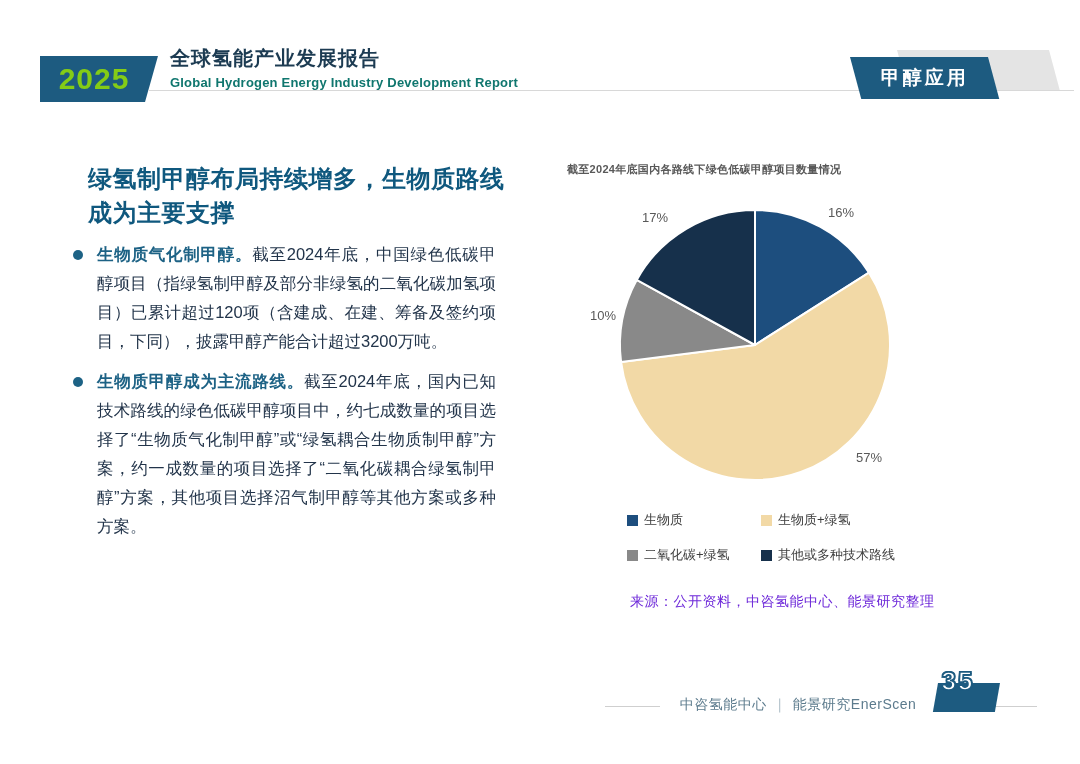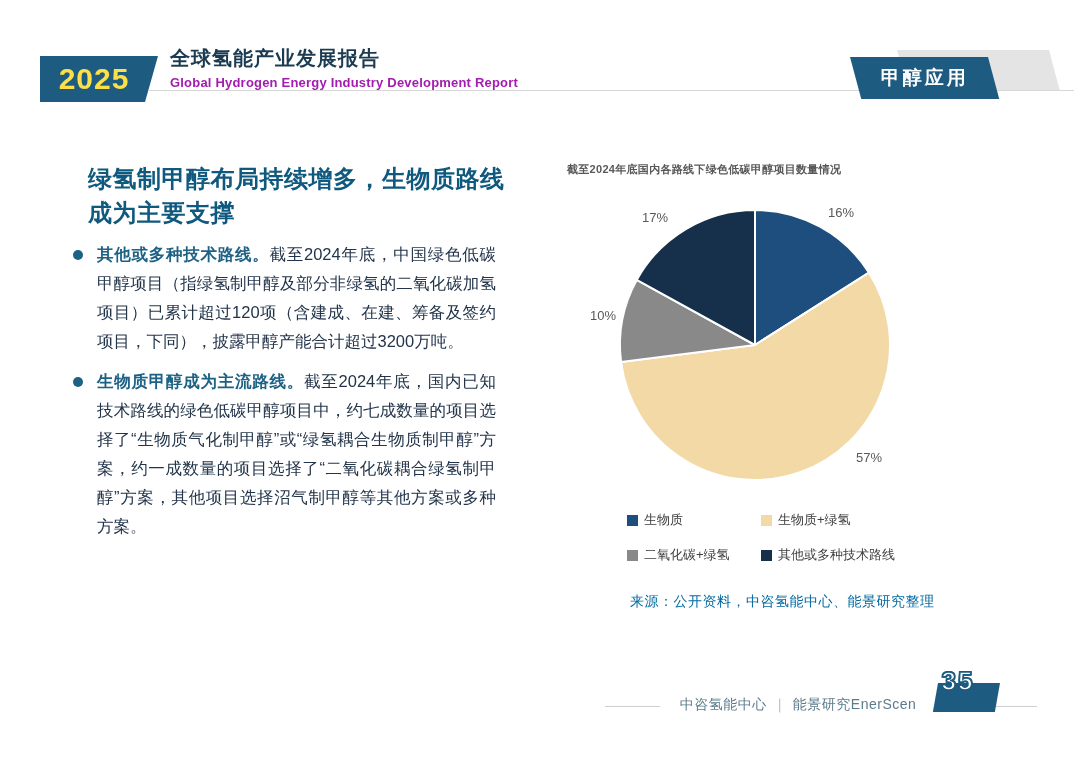--- a/index.html
+++ b/index.html
@@ -4,29 +4,29 @@
 <style>
   html,body{margin:0;padding:0;}
   body{
     width:1080px;height:764px;position:relative;overflow:hidden;
     background:#ffffff;
     font-family:"Liberation Sans","DejaVu Sans",sans-serif;
   }
   
   .year-badge{
     position:absolute;left:40px;top:56px;width:118px;height:46px;
-    background:#1d5b80;color:#fde047;
+    background:#1d5b80;color:#84cc16;
     clip-path:polygon(0 0,100% 0,89% 100%,0 100%);
     display:flex;align-items:center;justify-content:center;
     font-size:30px;font-weight:bold;letter-spacing:1px;
     padding-right:10px;box-sizing:border-box;text-align:right;
   }
   .title-block{position:absolute;left:170px;top:45px;}
   .title-cn{font-size:20px;font-weight:bold;color:#1c3b52;letter-spacing:1px;}
-  .title-en{font-size:13px;color:#a21caf;margin-top:3px;letter-spacing:0.2px;font-weight:bold;}
+  .title-en{font-size:13px;color:#0f766e;margin-top:3px;letter-spacing:0.2px;font-weight:bold;}
   .header-line{position:absolute;left:148px;top:90px;width:926px;height:1px;background:#d8d8d8;}
   .tag-shadow{
     position:absolute;left:897px;top:50px;width:152px;height:40px;
     background:#e4e4e4;transform:skewX(15deg);transform-origin:top left;
   }
   .tag-badge{
     position:absolute;left:850px;top:57px;width:138px;height:42px;
     background:#1d5b80;transform:skewX(15deg);transform-origin:top left;
     display:flex;align-items:center;justify-content:center;
   }
@@ -56,21 +56,21 @@
   }
   .pie-svg{position:absolute;left:580px;top:190px;}
   .pie-percent{font-size:13px;fill:#595959;}
   .legend{
     position:absolute;left:627px;top:511px;
     display:grid;grid-template-columns:134px auto;row-gap:17px;
     font-size:13px;color:#3d3d3d;
   }
   .legend-item{display:flex;align-items:center;}
   .legend-marker{width:11px;height:11px;margin-right:6px;flex:0 0 auto;}
-  .source-note{position:absolute;left:630px;top:593px;font-size:14px;color:#0369a1;letter-spacing:0.5px;}
+  .source-note{position:absolute;left:630px;top:593px;font-size:14px;color:#6d28d9;letter-spacing:0.5px;}
   
   .footer-line{position:absolute;left:605px;top:706px;width:432px;height:1px;background:#cfcfcf;}
   .footer-text{
     position:absolute;top:696px;left:660px;width:260px;text-align:center;
     background:#ffffff;padding:0 8px;
     font-size:14px;color:#5c7b8d;letter-spacing:0.5px;
   }
   .footer-sep{color:#9fb2bd;padding:0 6px;}
   .page-badge{
     position:absolute;left:938px;top:683px;width:62px;height:29px;
@@ -95,21 +95,21 @@
 <div class="tag-shadow"></div>
 <div class="tag-badge">
   <span>甲醇应用</span>
 </div>
 
 <h1 class="page-title">绿氢制甲醇布局持续增多，生物质路线成为主要支撑</h1>
 
 <ul class="bullet-list">
   <li class="bullet-item">
     <span class="bullet-dot"></span>
-    <span class="bullet-lead">其他或多种技术路线。</span><span>截至2024年底，中国绿色低碳甲醇项目（指绿氢制甲醇及部分非绿氢的二氧化碳加氢项目）已累计超过120项（含建成、在建、筹备及签约项目，下同），披露甲醇产能合计超过3200万吨。</span>
+    <span class="bullet-lead">生物质气化制甲醇。</span><span>截至2024年底，中国绿色低碳甲醇项目（指绿氢制甲醇及部分非绿氢的二氧化碳加氢项目）已累计超过120项（含建成、在建、筹备及签约项目，下同），披露甲醇产能合计超过3200万吨。</span>
   </li>
   <li class="bullet-item">
     <span class="bullet-dot"></span>
     <span class="bullet-lead">生物质甲醇成为主流路线。</span><span>截至2024年底，国内已知技术路线的绿色低碳甲醇项目中，约七成数量的项目选择了“生物质气化制甲醇”或“绿氢耦合生物质制甲醇”方案，约一成数量的项目选择了“二氧化碳耦合绿氢制甲醇”方案，其他项目选择沼气制甲醇等其他方案或多种方案。</span>
   </li>
 </ul>
 
 <h2 class="chart-title">截至2024年底国内各路线下绿色低碳甲醇项目数量情况</h2>
 <svg id="pie" class="pie-svg" width="352" height="320" viewBox="0 0 352 320">
     <path d="M 175 155 L 175 20 A 135 135 0 0 1 288.984269942772 82.66338267783547 Z" fill="#1d4e7e" stroke="#ffffff" stroke-width="2" stroke-linejoin="round"></path>

